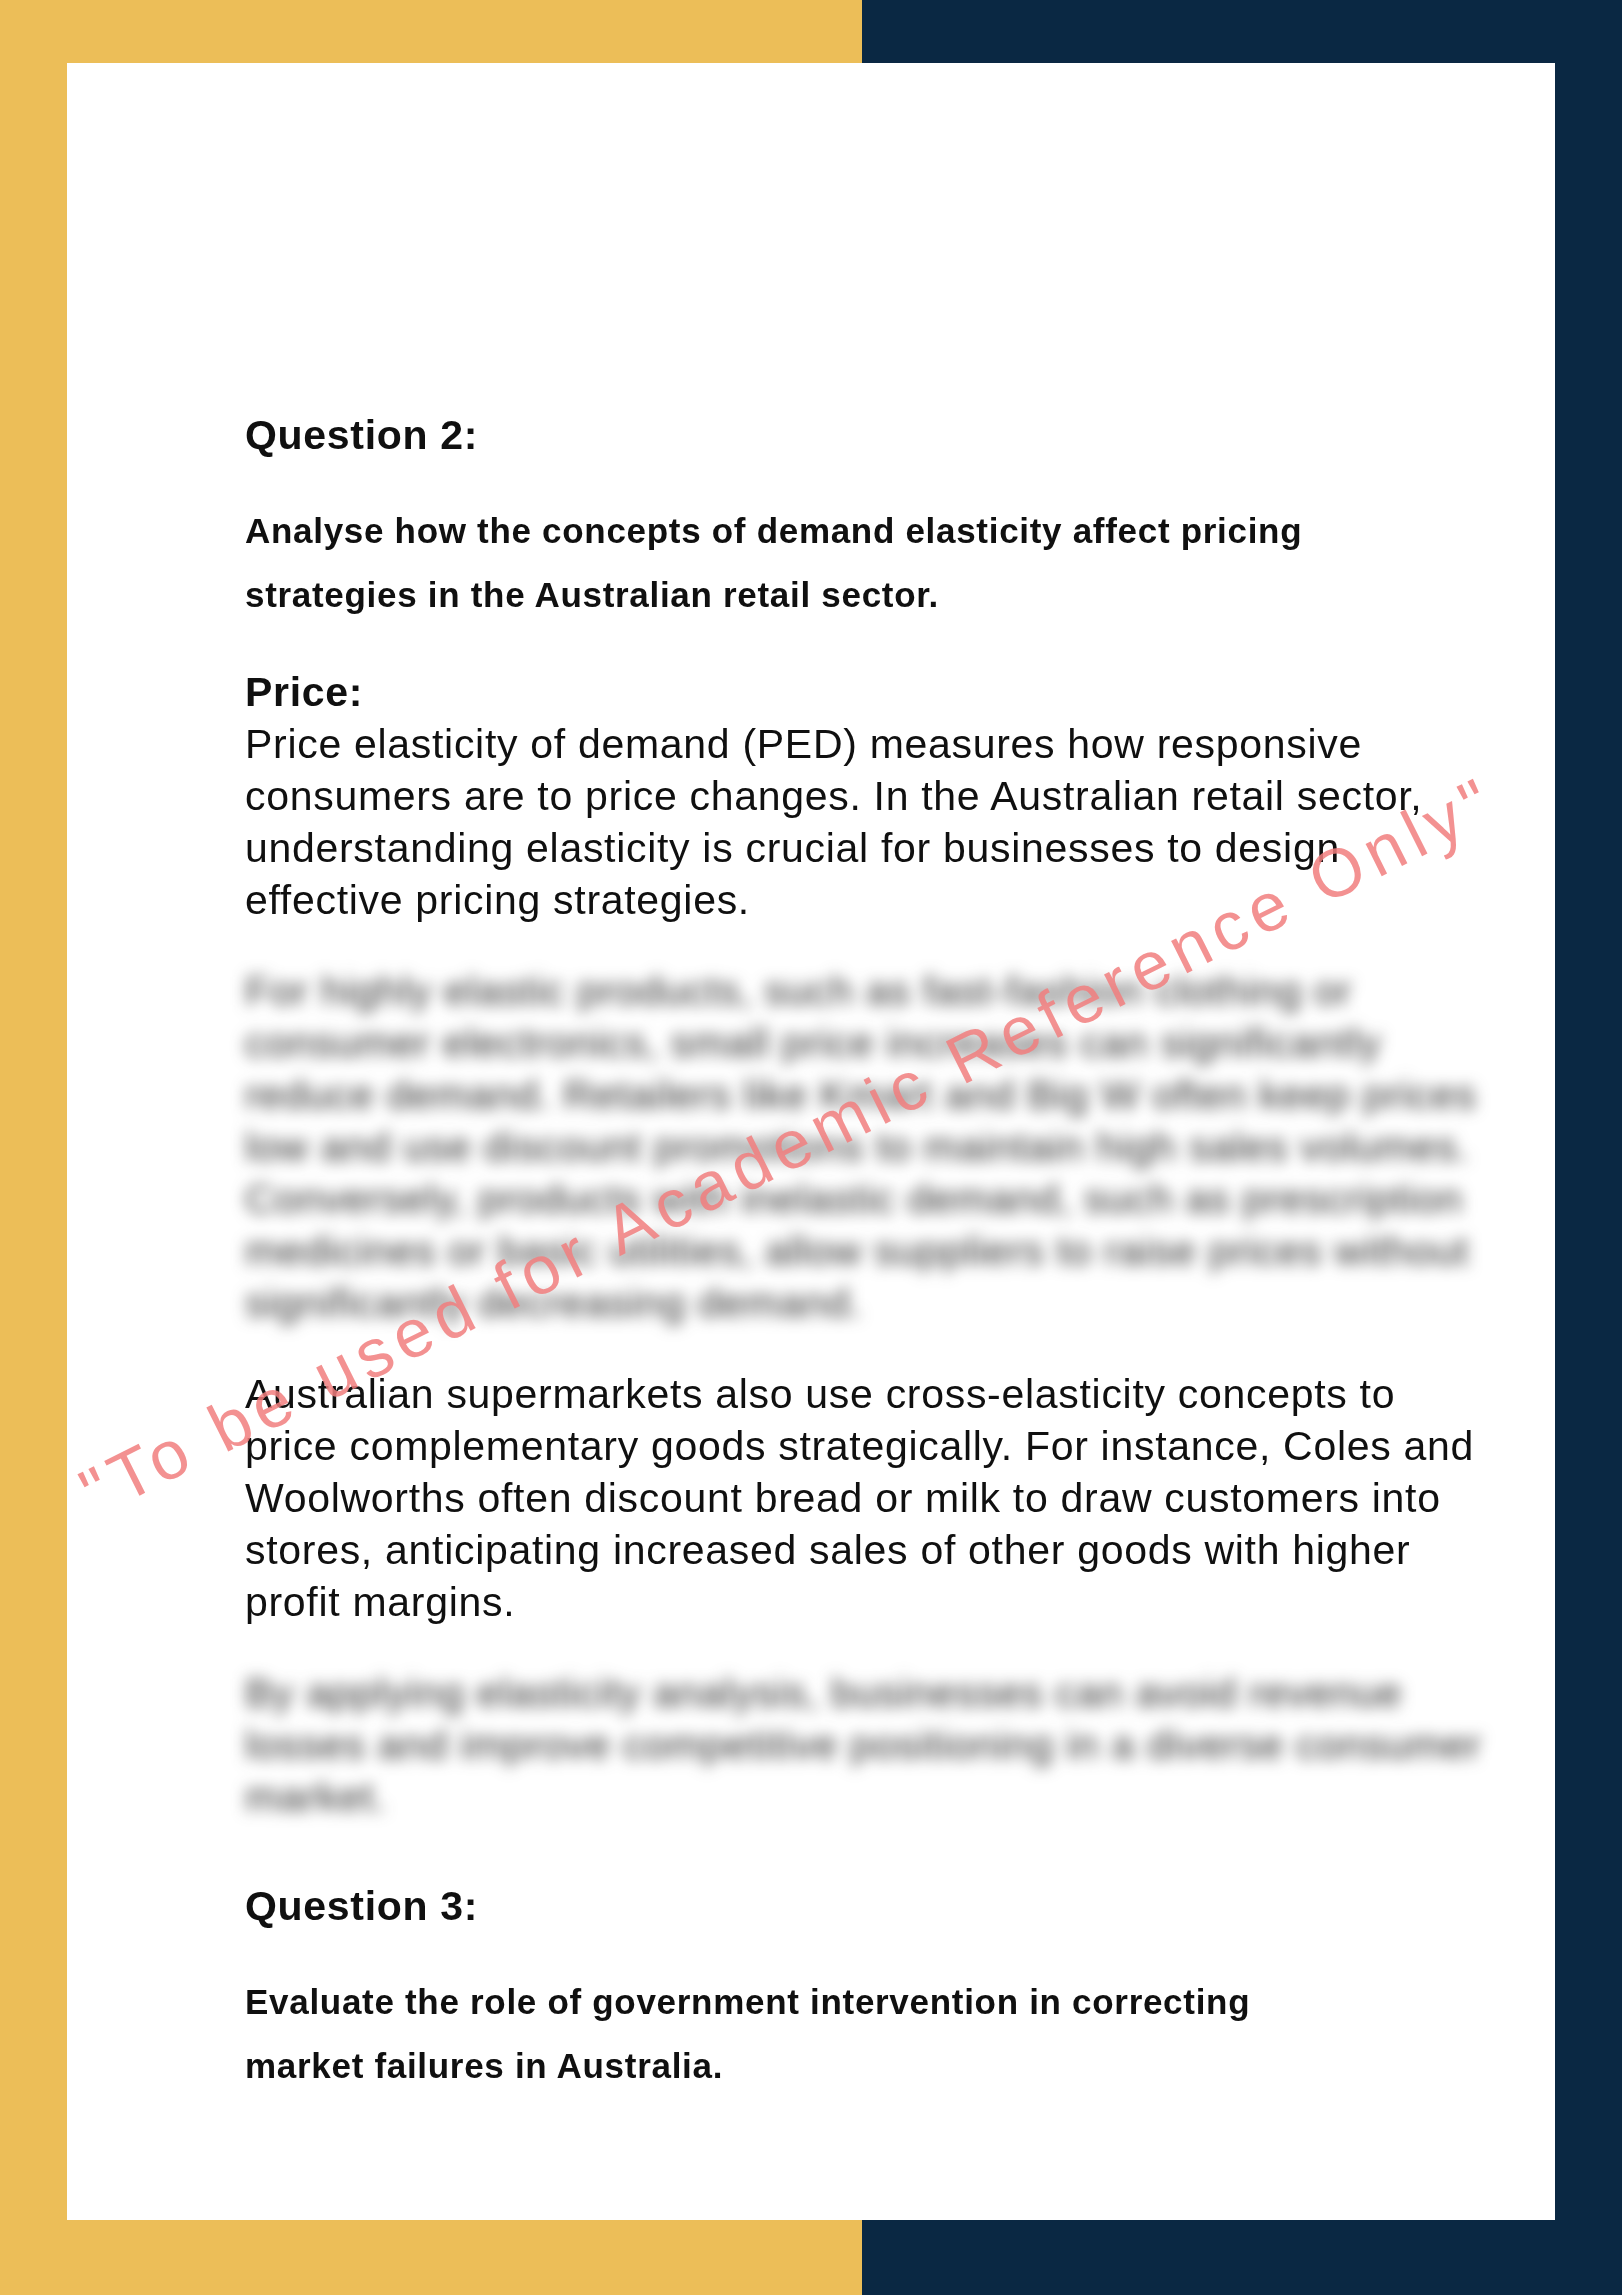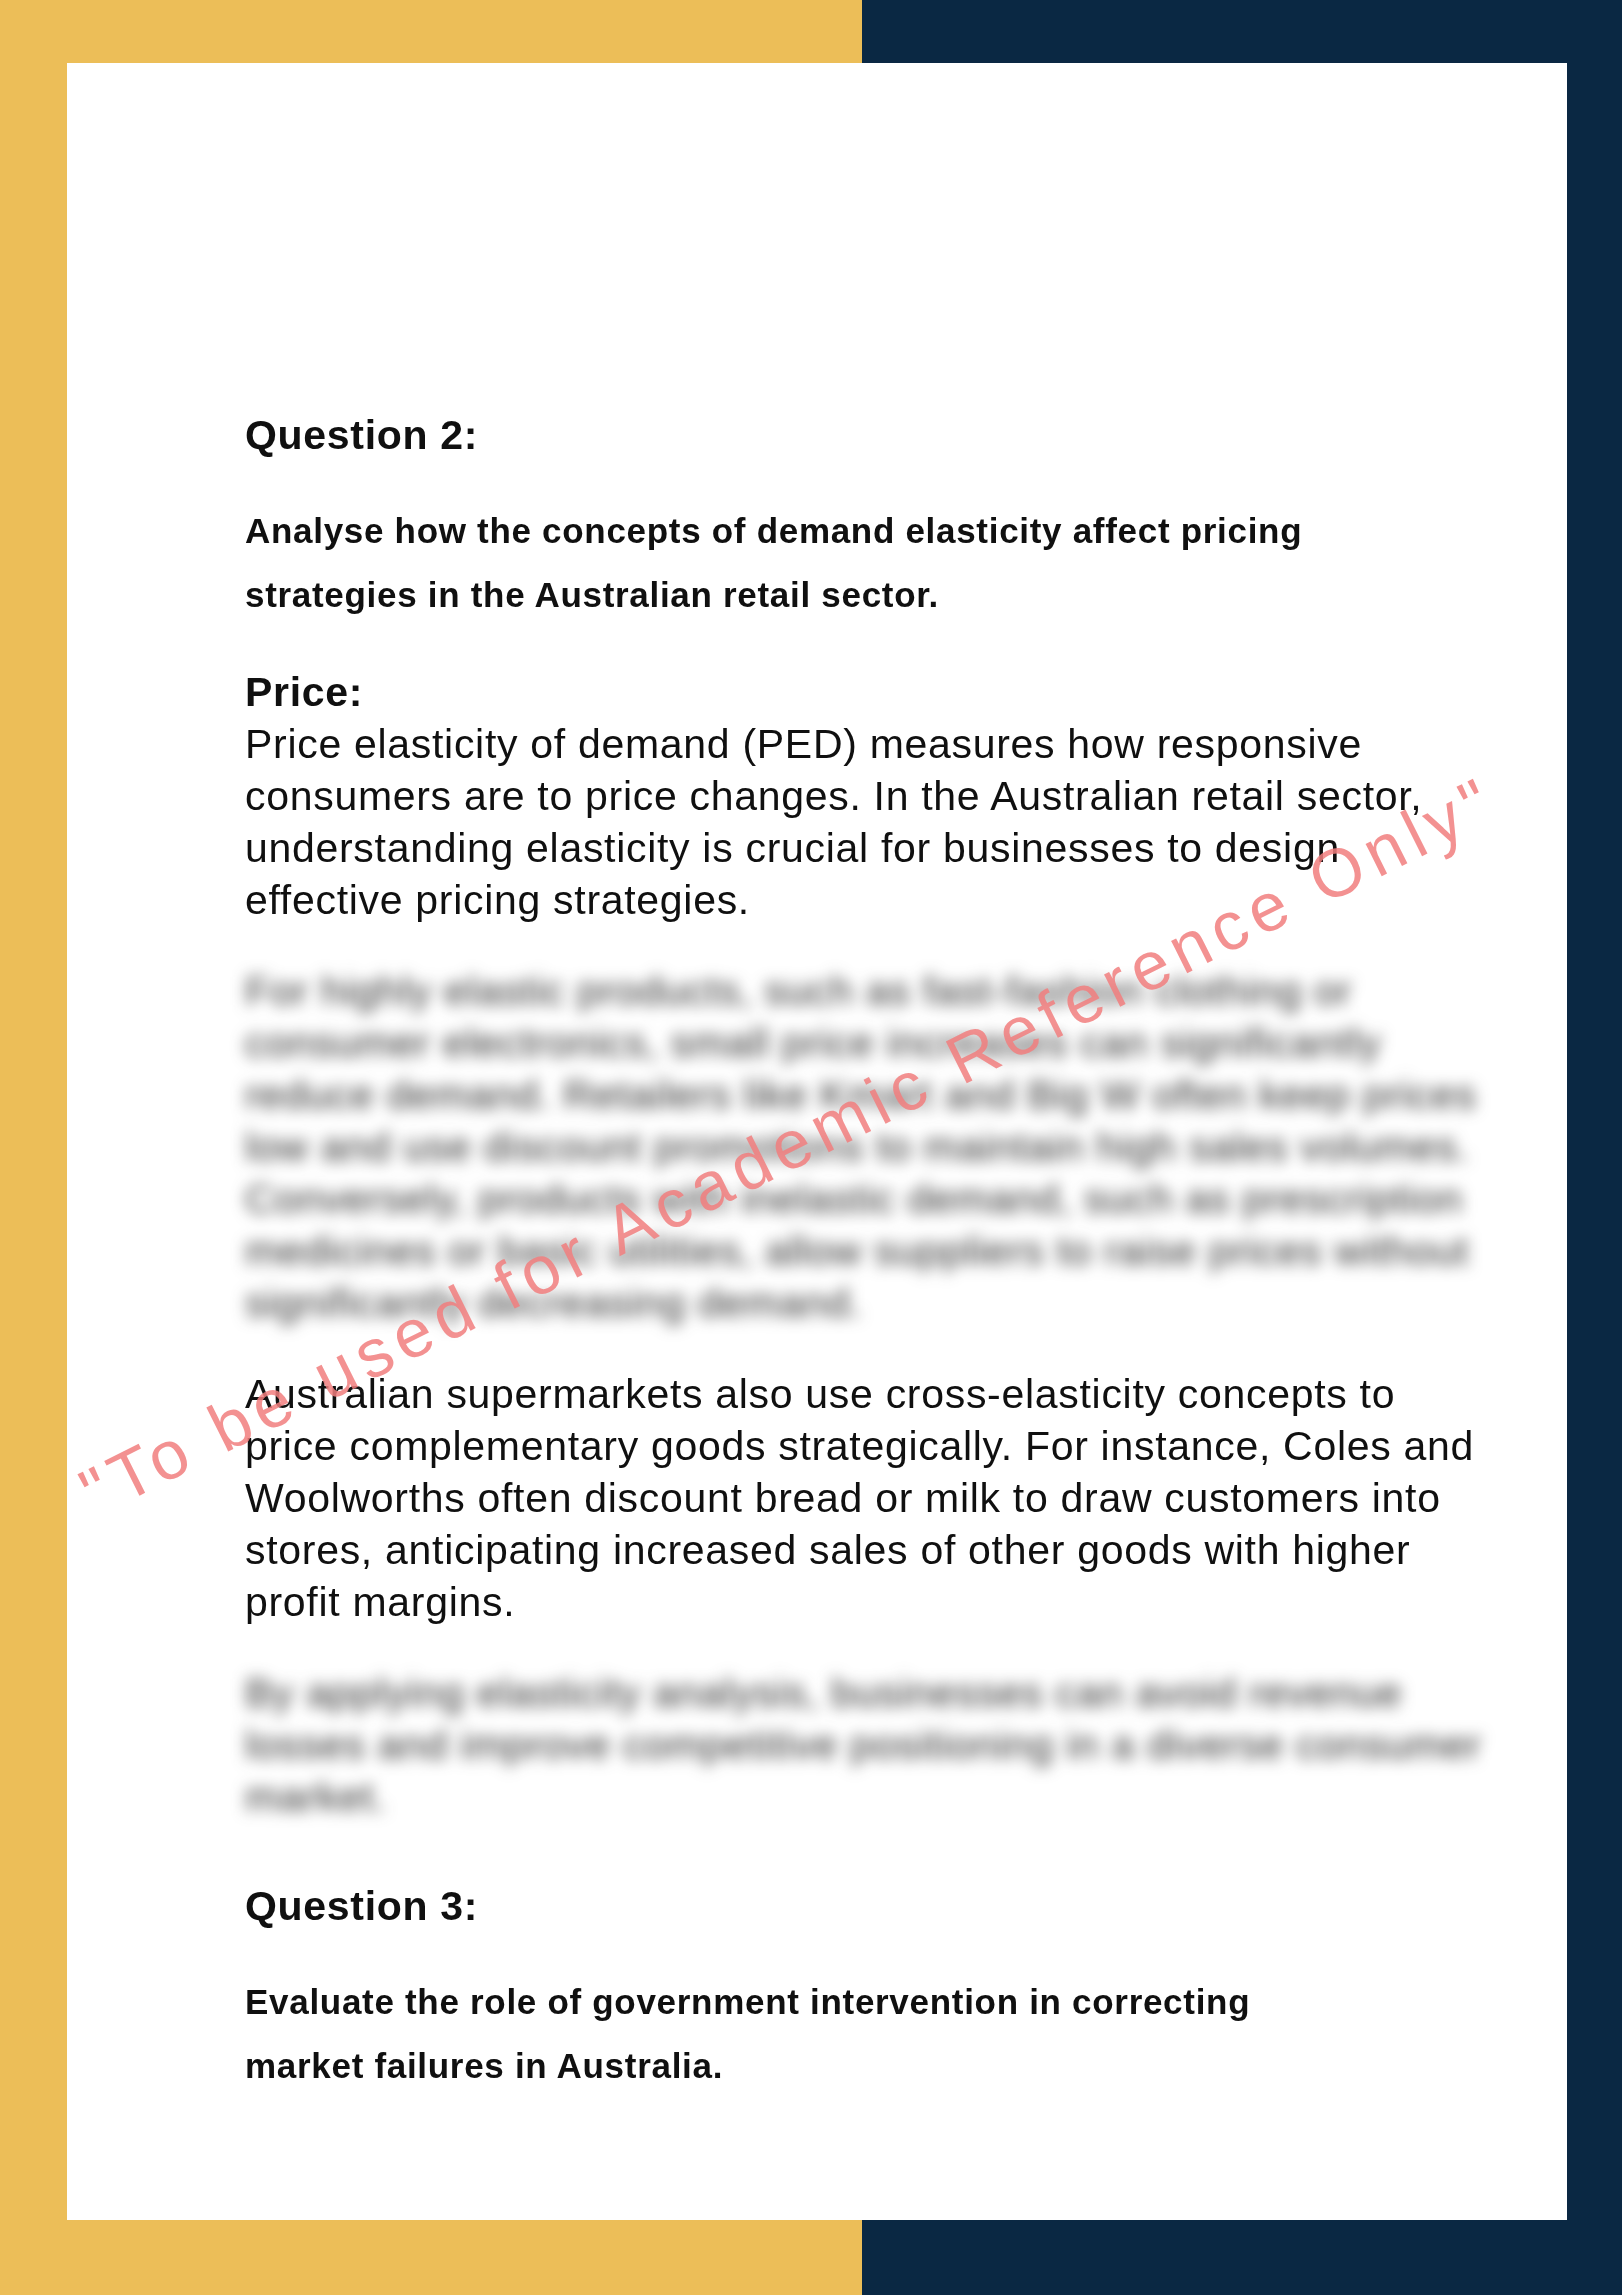--- a/index.html
+++ b/index.html
@@ -11,21 +11,20 @@
     background: #ffffff;
   }
   .band { position: absolute; top: 0; height: 2295px; }
   .band-left  { left: 0; width: 862px; background: #ECBE58; }
   .band-right { left: 862px; width: 761px; background: #0A2843; }
   .paper {
     position: absolute;
     left: 67px; top: 63px;
     width: 1488px; height: 2157px;
     background: #ffffff;
-    padding-left: 12px;
   }
   .content {
     position: absolute;
     left: 178px; top: 346px;
     width: 1361px;
     color: #101010;
   }
   .doc-heading {
     font-size: 41px; font-weight: bold;
     line-height: 52px; letter-spacing: 0.7px;

